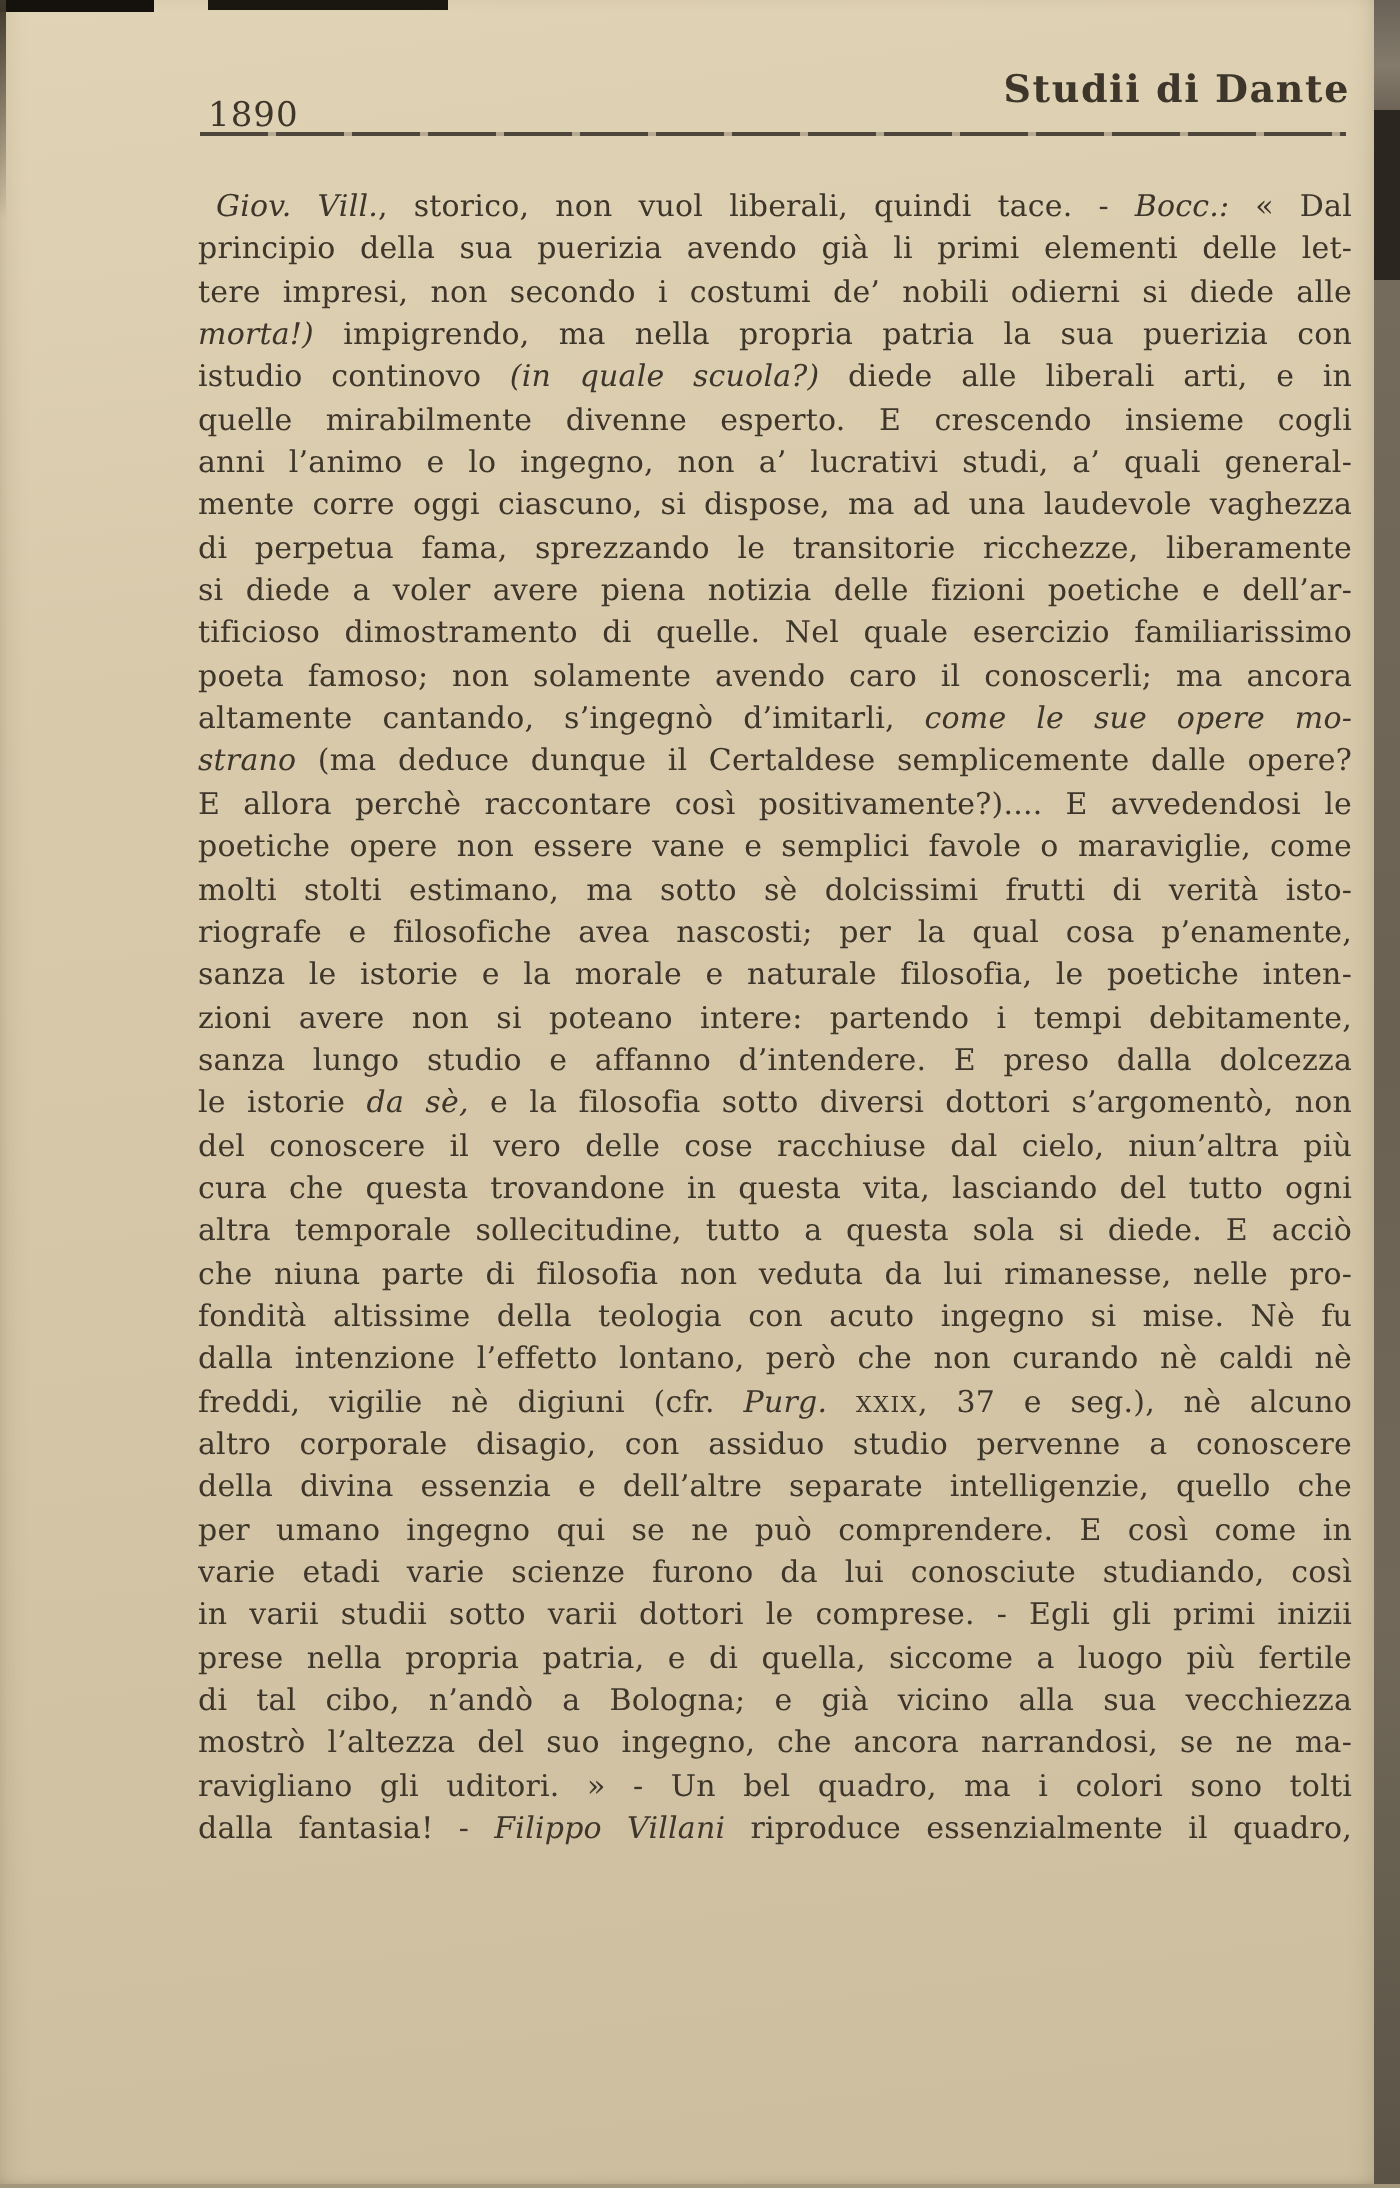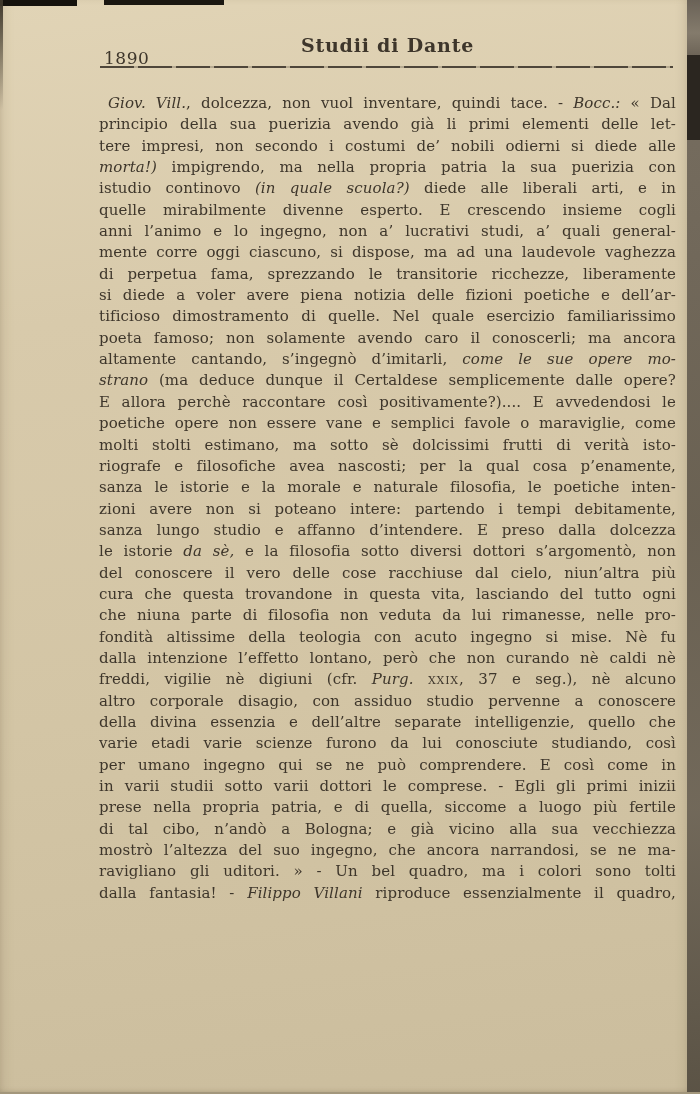--- a/index.html
+++ b/index.html
@@ -21,21 +21,21 @@
     background:linear-gradient(180deg,#3f382c,rgba(63,56,44,0));}
   .edge-band{position:absolute;right:0;top:0;width:13px;height:1094px;
     background:linear-gradient(180deg,#6a6257 0%,#847b6c 3%,#6e6558 5%,#524b40 100%);}
   .edge-band .blob1{position:absolute;left:0;top:55px;width:13px;height:85px;background:#2b2620;}
   .edge-band .blob2{position:absolute;left:0;top:140px;width:13px;height:954px;
     background:linear-gradient(180deg,#756c5e 0%,#6b6253 40%,#746b5c 70%,#5c5446 100%);opacity:.9;}
   .bottom-line{position:absolute;left:0;bottom:0;width:700px;height:2px;background:#a3977c;}
 
   
   .year{position:absolute;left:104px;top:36px;font-size:17px;letter-spacing:.5px;margin-top:12px;}
-  .title{position:absolute;left:100px;top:34px;width:575px;text-align:center;
+  .title{position:absolute;left:100px;top:34px;width:575px;text-align:right;
     font-size:19px;font-weight:bold;letter-spacing:.8px;}
   .rule{position:absolute;left:100px;top:66px;width:573px;height:2.4px;
     background:repeating-linear-gradient(90deg,#4e463a 0 34px,rgba(78,70,58,.28) 34px 38px);}
 
   
   .body-text{position:absolute;left:99px;top:93px;width:577px;}
   .line{
     text-align:justify;text-align-last:justify;-moz-text-align-last:justify;
     font-size:15px;line-height:21.35px;height:21.35px;
     letter-spacing:.1px;overflow:hidden;white-space:normal;
@@ -50,21 +50,21 @@
 <div class="page">
   <div class="top-bar1"></div>
   <div class="top-bar2"></div>
   <div class="left-sliver"></div>
 
   <span class="year">1890</span>
   <span class="title">Studii di Dante</span>
   <div class="rule"></div>
 
   <div class="body-text">
-      <div class="line indent"><span class="it">Giov. Vill.</span><span>, dolcezza, non vuol inventare, quindi tace. - </span><span class="it">Bocc.:</span><span> « Dal</span></div>
+      <div class="line indent"><span class="it">Giov. Vill.</span><span>, storico, non vuol liberali, quindi tace. - </span><span class="it">Bocc.:</span><span> « Dal</span></div>
       <div class="line"><span>principio della sua puerizia avendo già li primi elementi delle let-</span></div>
       <div class="line"><span>tere impresi, non secondo i costumi de’ nobili odierni si diede alle</span></div>
       <div class="line"><span class="it">morta!)</span><span> impigrendo, ma nella propria patria la sua puerizia con</span></div>
       <div class="line"><span>istudio continovo </span><span class="it">(in quale scuola?)</span><span> diede alle liberali arti, e in</span></div>
       <div class="line"><span>quelle mirabilmente divenne esperto. E crescendo insieme cogli</span></div>
       <div class="line"><span>anni l’animo e lo ingegno, non a’ lucrativi studi, a’ quali general-</span></div>
       <div class="line"><span>mente corre oggi ciascuno, si dispose, ma ad una laudevole vaghezza</span></div>
       <div class="line"><span>di perpetua fama, sprezzando le transitorie ricchezze, liberamente</span></div>
       <div class="line"><span>si diede a voler avere piena notizia delle fizioni poetiche e dell’ar-</span></div>
       <div class="line"><span>tificioso dimostramento di quelle. Nel quale esercizio familiarissimo</span></div>
@@ -74,28 +74,29 @@
       <div class="line"><span>E allora perchè raccontare così positivamente?).... E avvedendosi le</span></div>
       <div class="line"><span>poetiche opere non essere vane e semplici favole o maraviglie, come</span></div>
       <div class="line"><span>molti stolti estimano, ma sotto sè dolcissimi frutti di verità isto-</span></div>
       <div class="line"><span>riografe e filosofiche avea nascosti; per la qual cosa p’enamente,</span></div>
       <div class="line"><span>sanza le istorie e la morale e naturale filosofia, le poetiche inten-</span></div>
       <div class="line"><span>zioni avere non si poteano intere: partendo i tempi debitamente,</span></div>
       <div class="line"><span>sanza lungo studio e affanno d’intendere. E preso dalla dolcezza</span></div>
       <div class="line"><span>le istorie </span><span class="it">da sè,</span><span> e la filosofia sotto diversi dottori s’argomentò, non</span></div>
       <div class="line"><span>del conoscere il vero delle cose racchiuse dal cielo, niun’altra più</span></div>
       <div class="line"><span>cura che questa trovandone in questa vita, lasciando del tutto ogni</span></div>
+      <div class="line"><span>altra temporale sollecitudine, tutto a questa sola si diede. E acciò</span></div>
       <div class="line"><span>che niuna parte di filosofia non veduta da lui rimanesse, nelle pro-</span></div>
       <div class="line"><span>fondità altissime della teologia con acuto ingegno si mise. Nè fu</span></div>
       <div class="line"><span>dalla intenzione l’effetto lontano, però che non curando nè caldi nè</span></div>
       <div class="line"><span>freddi, vigilie nè digiuni (cfr. </span><span class="it">Purg.</span><span> </span><span class="sc">xxix</span><span>, 37 e seg.), nè alcuno</span></div>
       <div class="line"><span>altro corporale disagio, con assiduo studio pervenne a conoscere</span></div>
       <div class="line"><span>della divina essenzia e dell’altre separate intelligenzie, quello che</span></div>
+      <div class="line"><span>per umano ingegno qui se ne può comprendere. E così come in</span></div>
       <div class="line"><span>varie etadi varie scienze furono da lui conosciute studiando, così</span></div>
-      <div class="line"><span>per umano ingegno qui se ne può comprendere. E così come in</span></div>
       <div class="line"><span>in varii studii sotto varii dottori le comprese. - Egli gli primi inizii</span></div>
       <div class="line"><span>prese nella propria patria, e di quella, siccome a luogo più fertile</span></div>
       <div class="line"><span>di tal cibo, n’andò a Bologna; e già vicino alla sua vecchiezza</span></div>
       <div class="line"><span>mostrò l’altezza del suo ingegno, che ancora narrandosi, se ne ma-</span></div>
       <div class="line"><span>ravigliano gli uditori. » - Un bel quadro, ma i colori sono tolti</span></div>
       <div class="line"><span>dalla fantasia! - </span><span class="it">Filippo Villani</span><span> riproduce essenzialmente il quadro,</span></div>
     </div>
 
   <div class="edge-band">
     <div class="blob1"></div>

